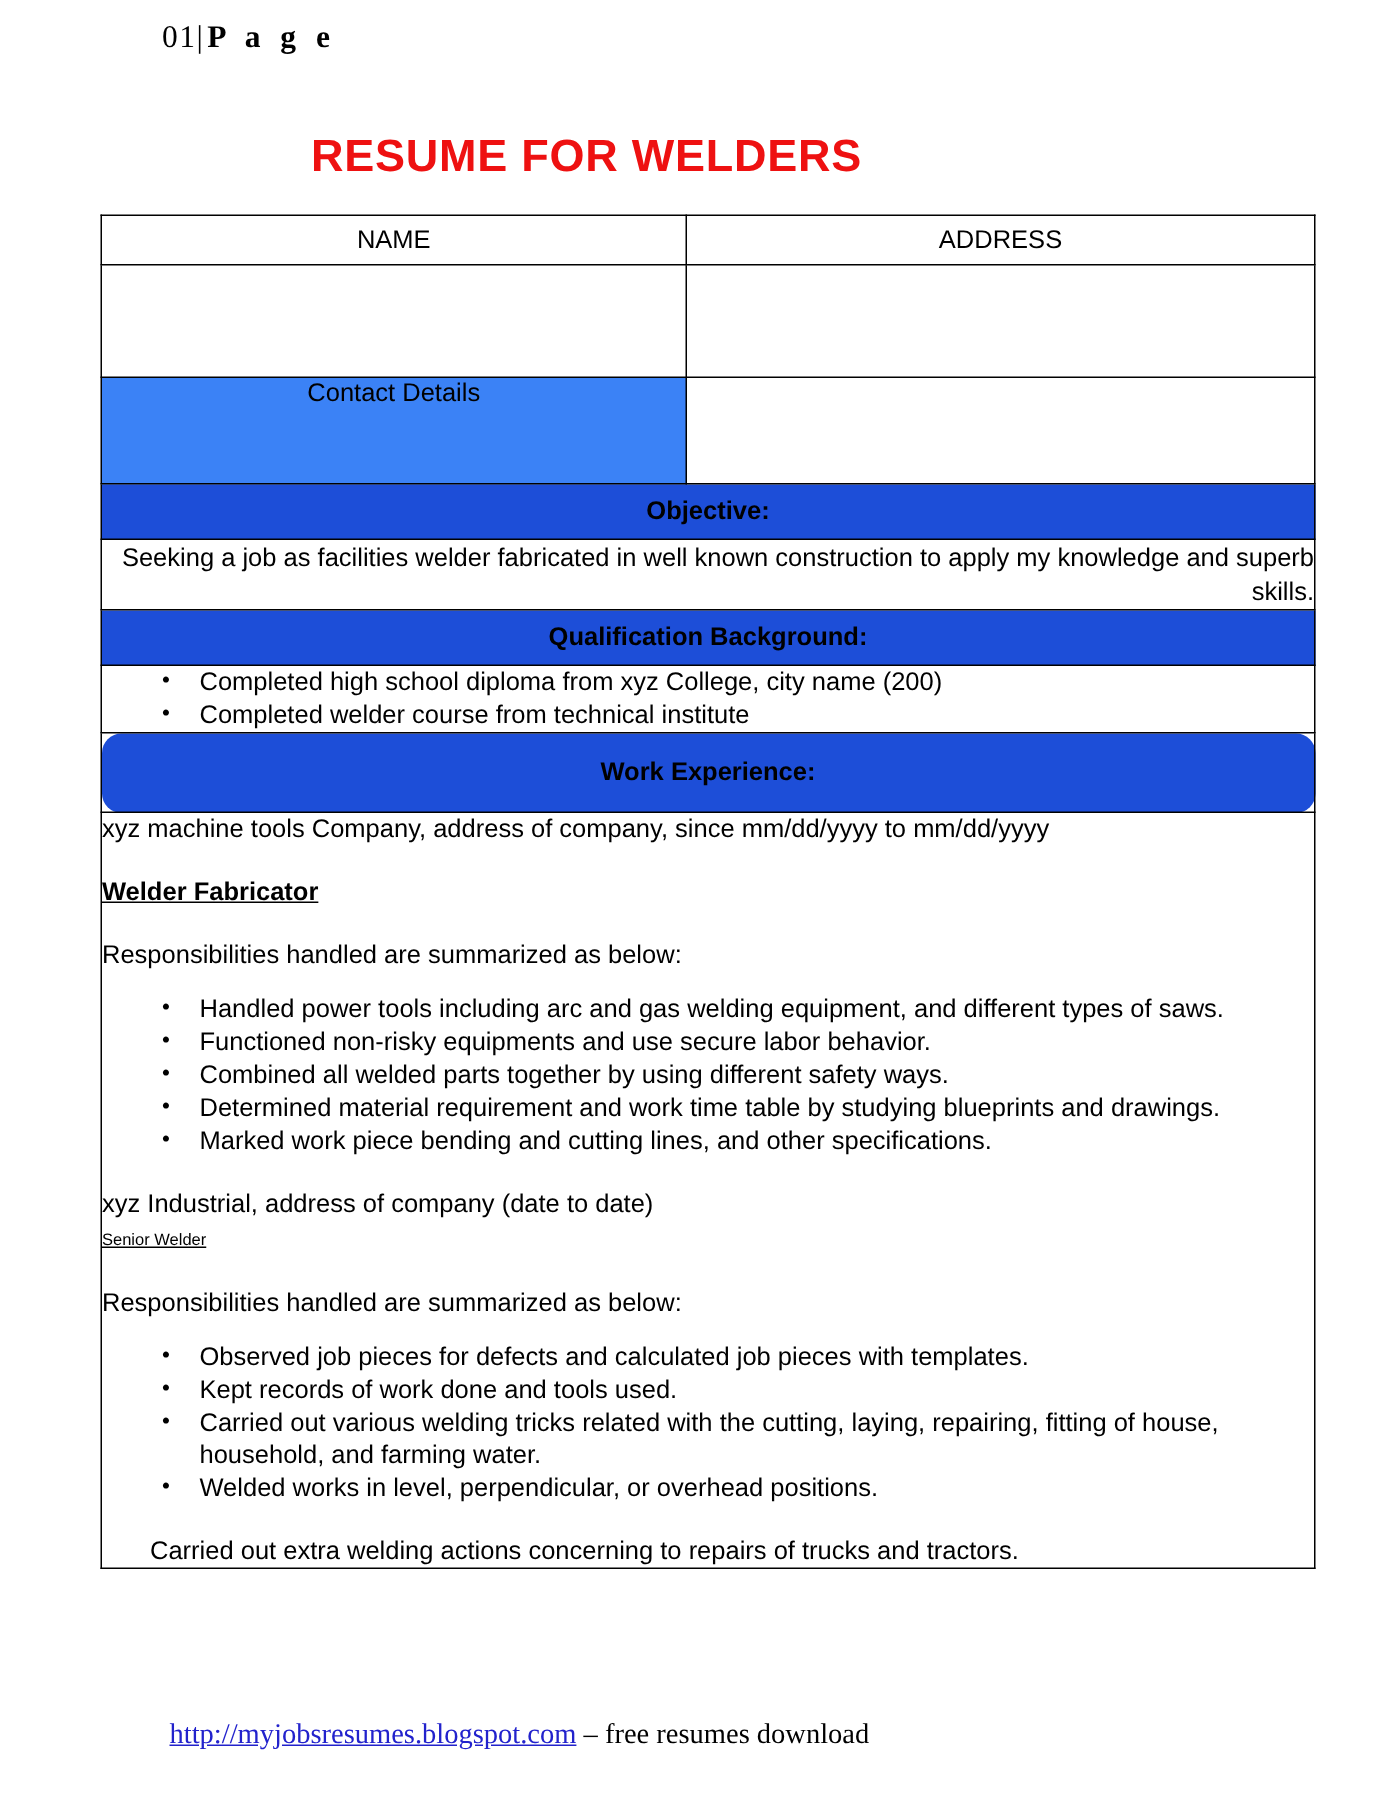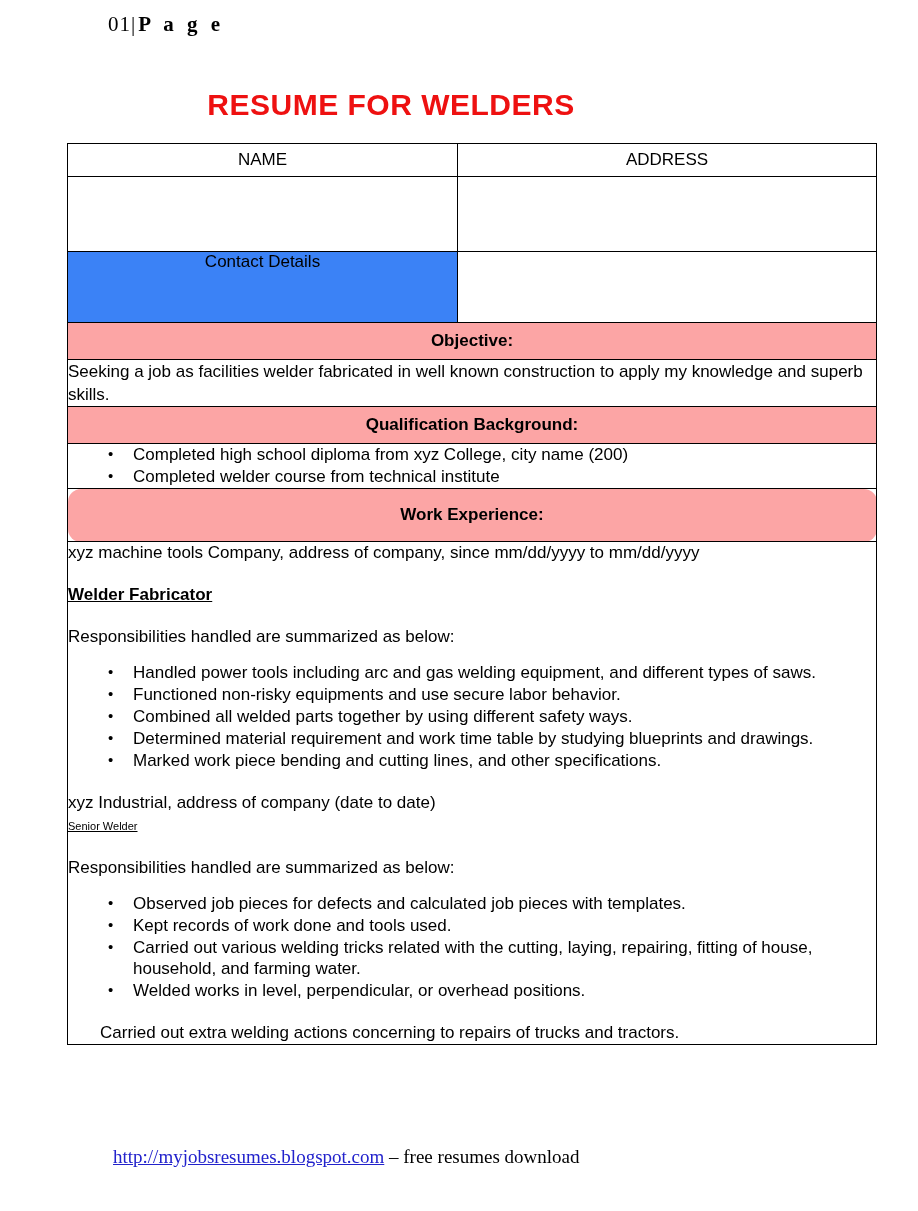--- a/index.html
+++ b/index.html
@@ -78,37 +78,37 @@
     background: #3b82f6;
     text-align: center;
     font-size: 19px;
     height: 70px;
     padding-top: 8px;
     box-sizing: border-box;
   }
   .cell-blank-contact { height: 70px; }
 
   .band {
-    background: #fca5a5;
+    background: #1d4ed8;
     text-align: center;
     font-weight: bold;
     font-size: 19px;
   }
   .band-short {
     height: 36px;
     line-height: 36px;
   }
   .band-tall {
     height: 52px;
     line-height: 52px;
     border-radius: 13px;
   }
 
   .objective-body {
-    text-align: left;
+    text-align: right;
     padding: 6px 36px 10px 36px;
     font-size: 17px;
     line-height: 23px;
   }
 
   .qual-body {
     padding: 6px 10px 22px 10px;
   }
 
   .exp-body {

